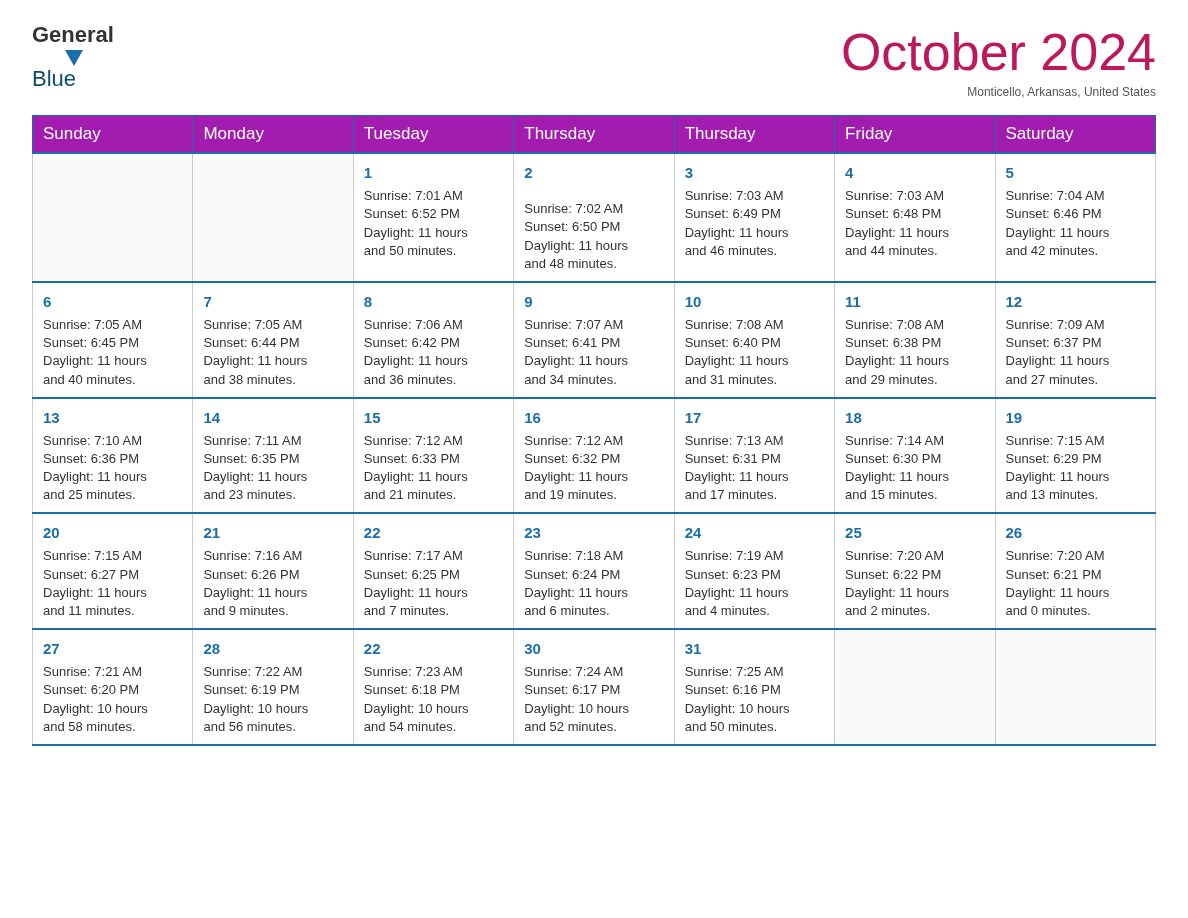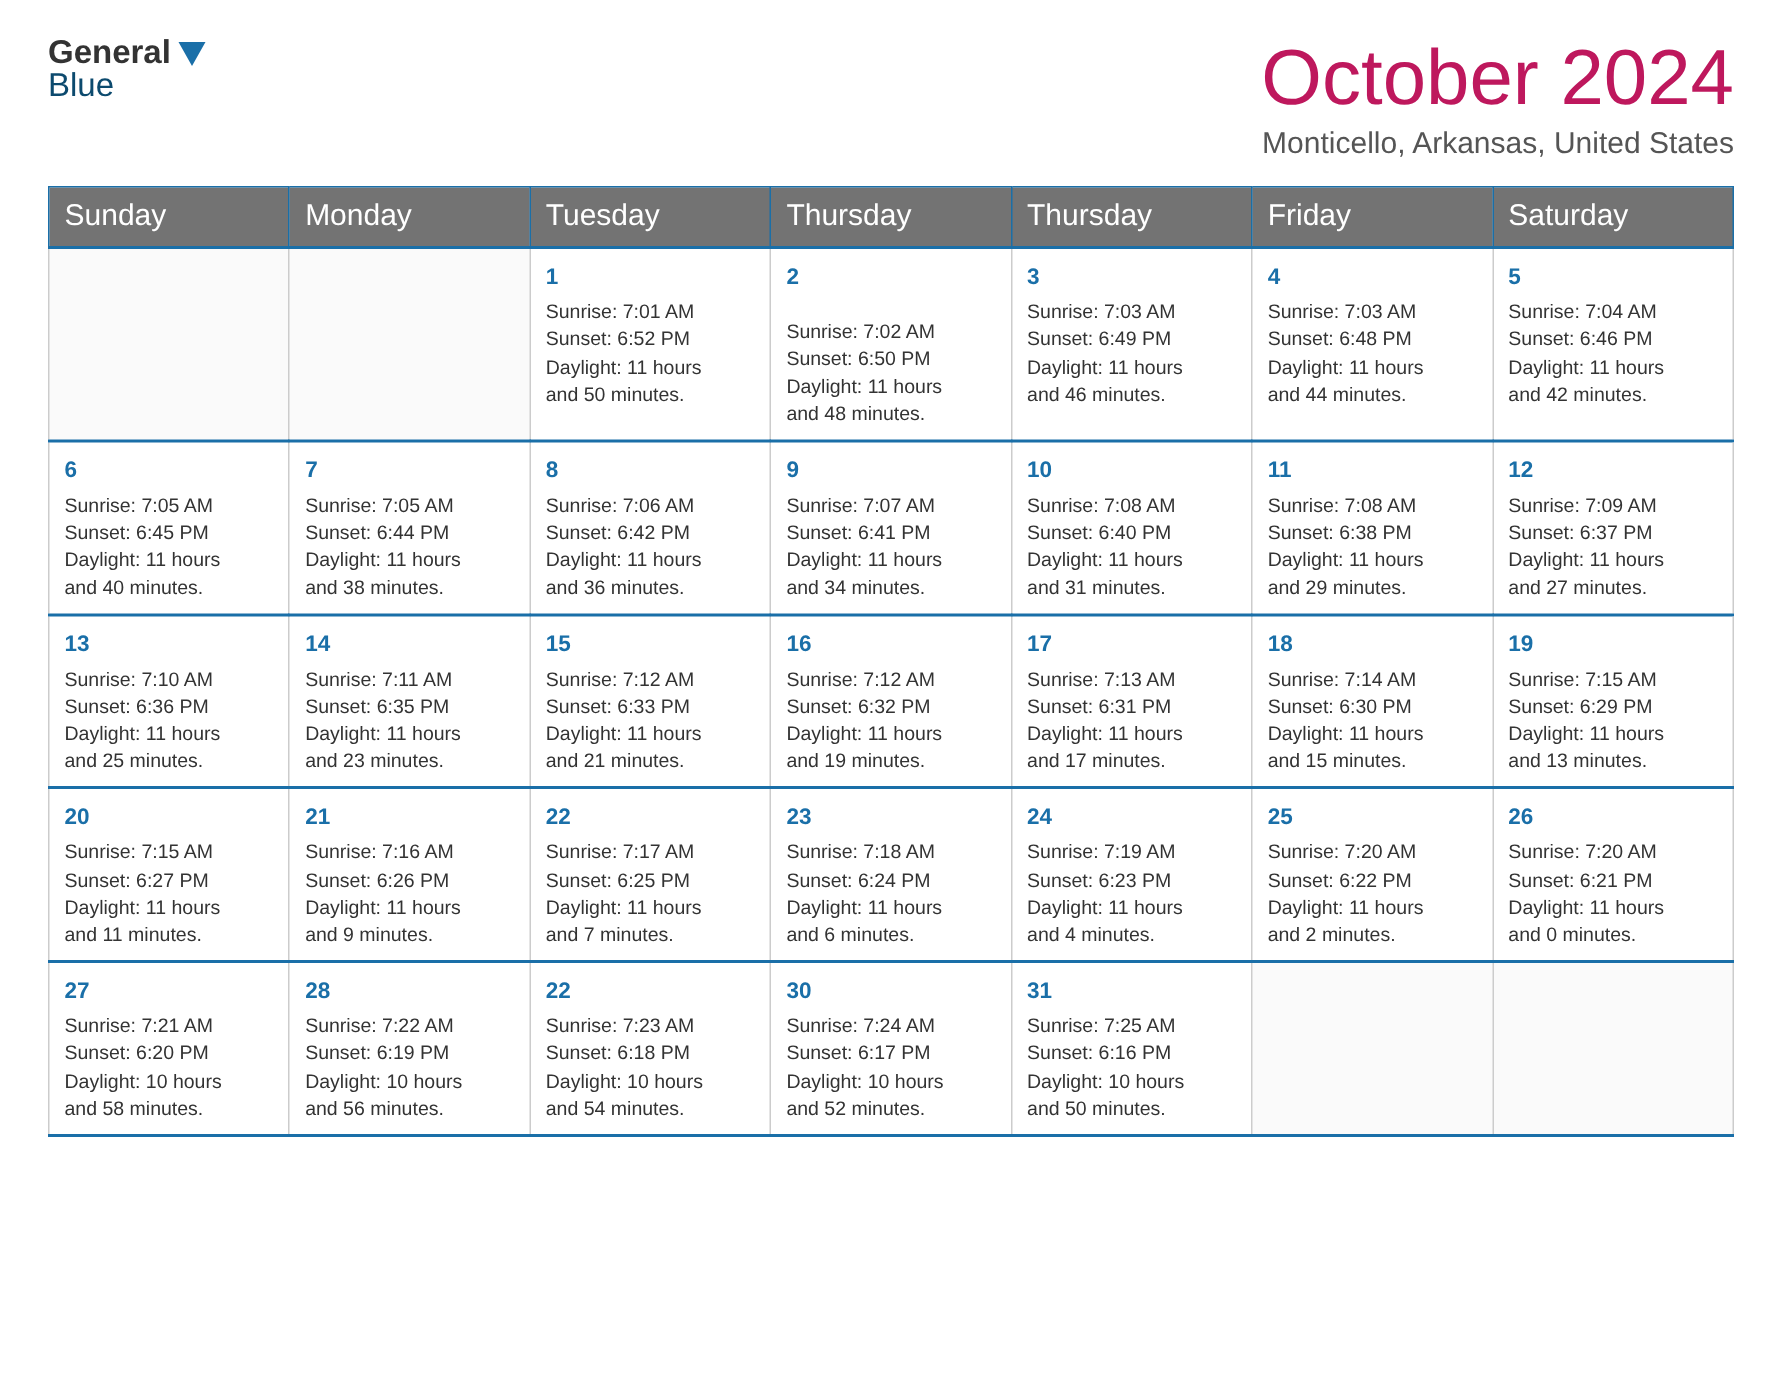--- a/index.html
+++ b/index.html
@@ -19,33 +19,33 @@
     .title-block {
       text-align: right;
     }
     .month-title {
       font-size: 52px;
       font-weight: normal;
       color: #be185d;
       line-height: 1.1;
     }
     .location-title {
-      font-size: 20px;
+      font-size: 12px;
       color: #555;
       margin-top: 4px;
     }
     .calendar-table {
       width: 100%;
       border-collapse: collapse;
       border: 1px solid #aaa;
     }
     .calendar-table th {
-      background-color: #737373;
+      background-color: #a21caf;
       color: #ffffff;
-      font-size: 20px;
+      font-size: 17px;
       font-weight: normal;
       padding: 8px 10px;
       text-align: left;
       border: 1px solid #1a6fa8;
     }
     .calendar-table td {
       vertical-align: top;
       padding: 8px 10px;
       border: 1px solid #ccc;
       width: calc(100% / 7);
@@ -87,21 +87,21 @@
       font-weight: normal;
       color: #0c4a6e;
       line-height: 1;
     }
   </style>
 </head>
 <body>
 
 <div class="header">
   <div class="logo-wrapper">
-    <div style="display:flex;align-items:center;">
+    <div style="display:flex;align-items:center;flex-direction:column;">
       <span class="logo-line1">General</span>
       <svg width="22" height="22" viewBox="0 0 22 22" style="margin-left:3px;margin-top:0;">
         <polygon points="2,4 20,4 11,20" fill="#1a6fa8"></polygon>
       </svg>
     </div>
     <span class="logo-line2">Blue</span>
   </div>
   <div class="title-block">
     <div class="month-title">October 2024</div>
     <div class="location-title">Monticello, Arkansas, United States</div>

